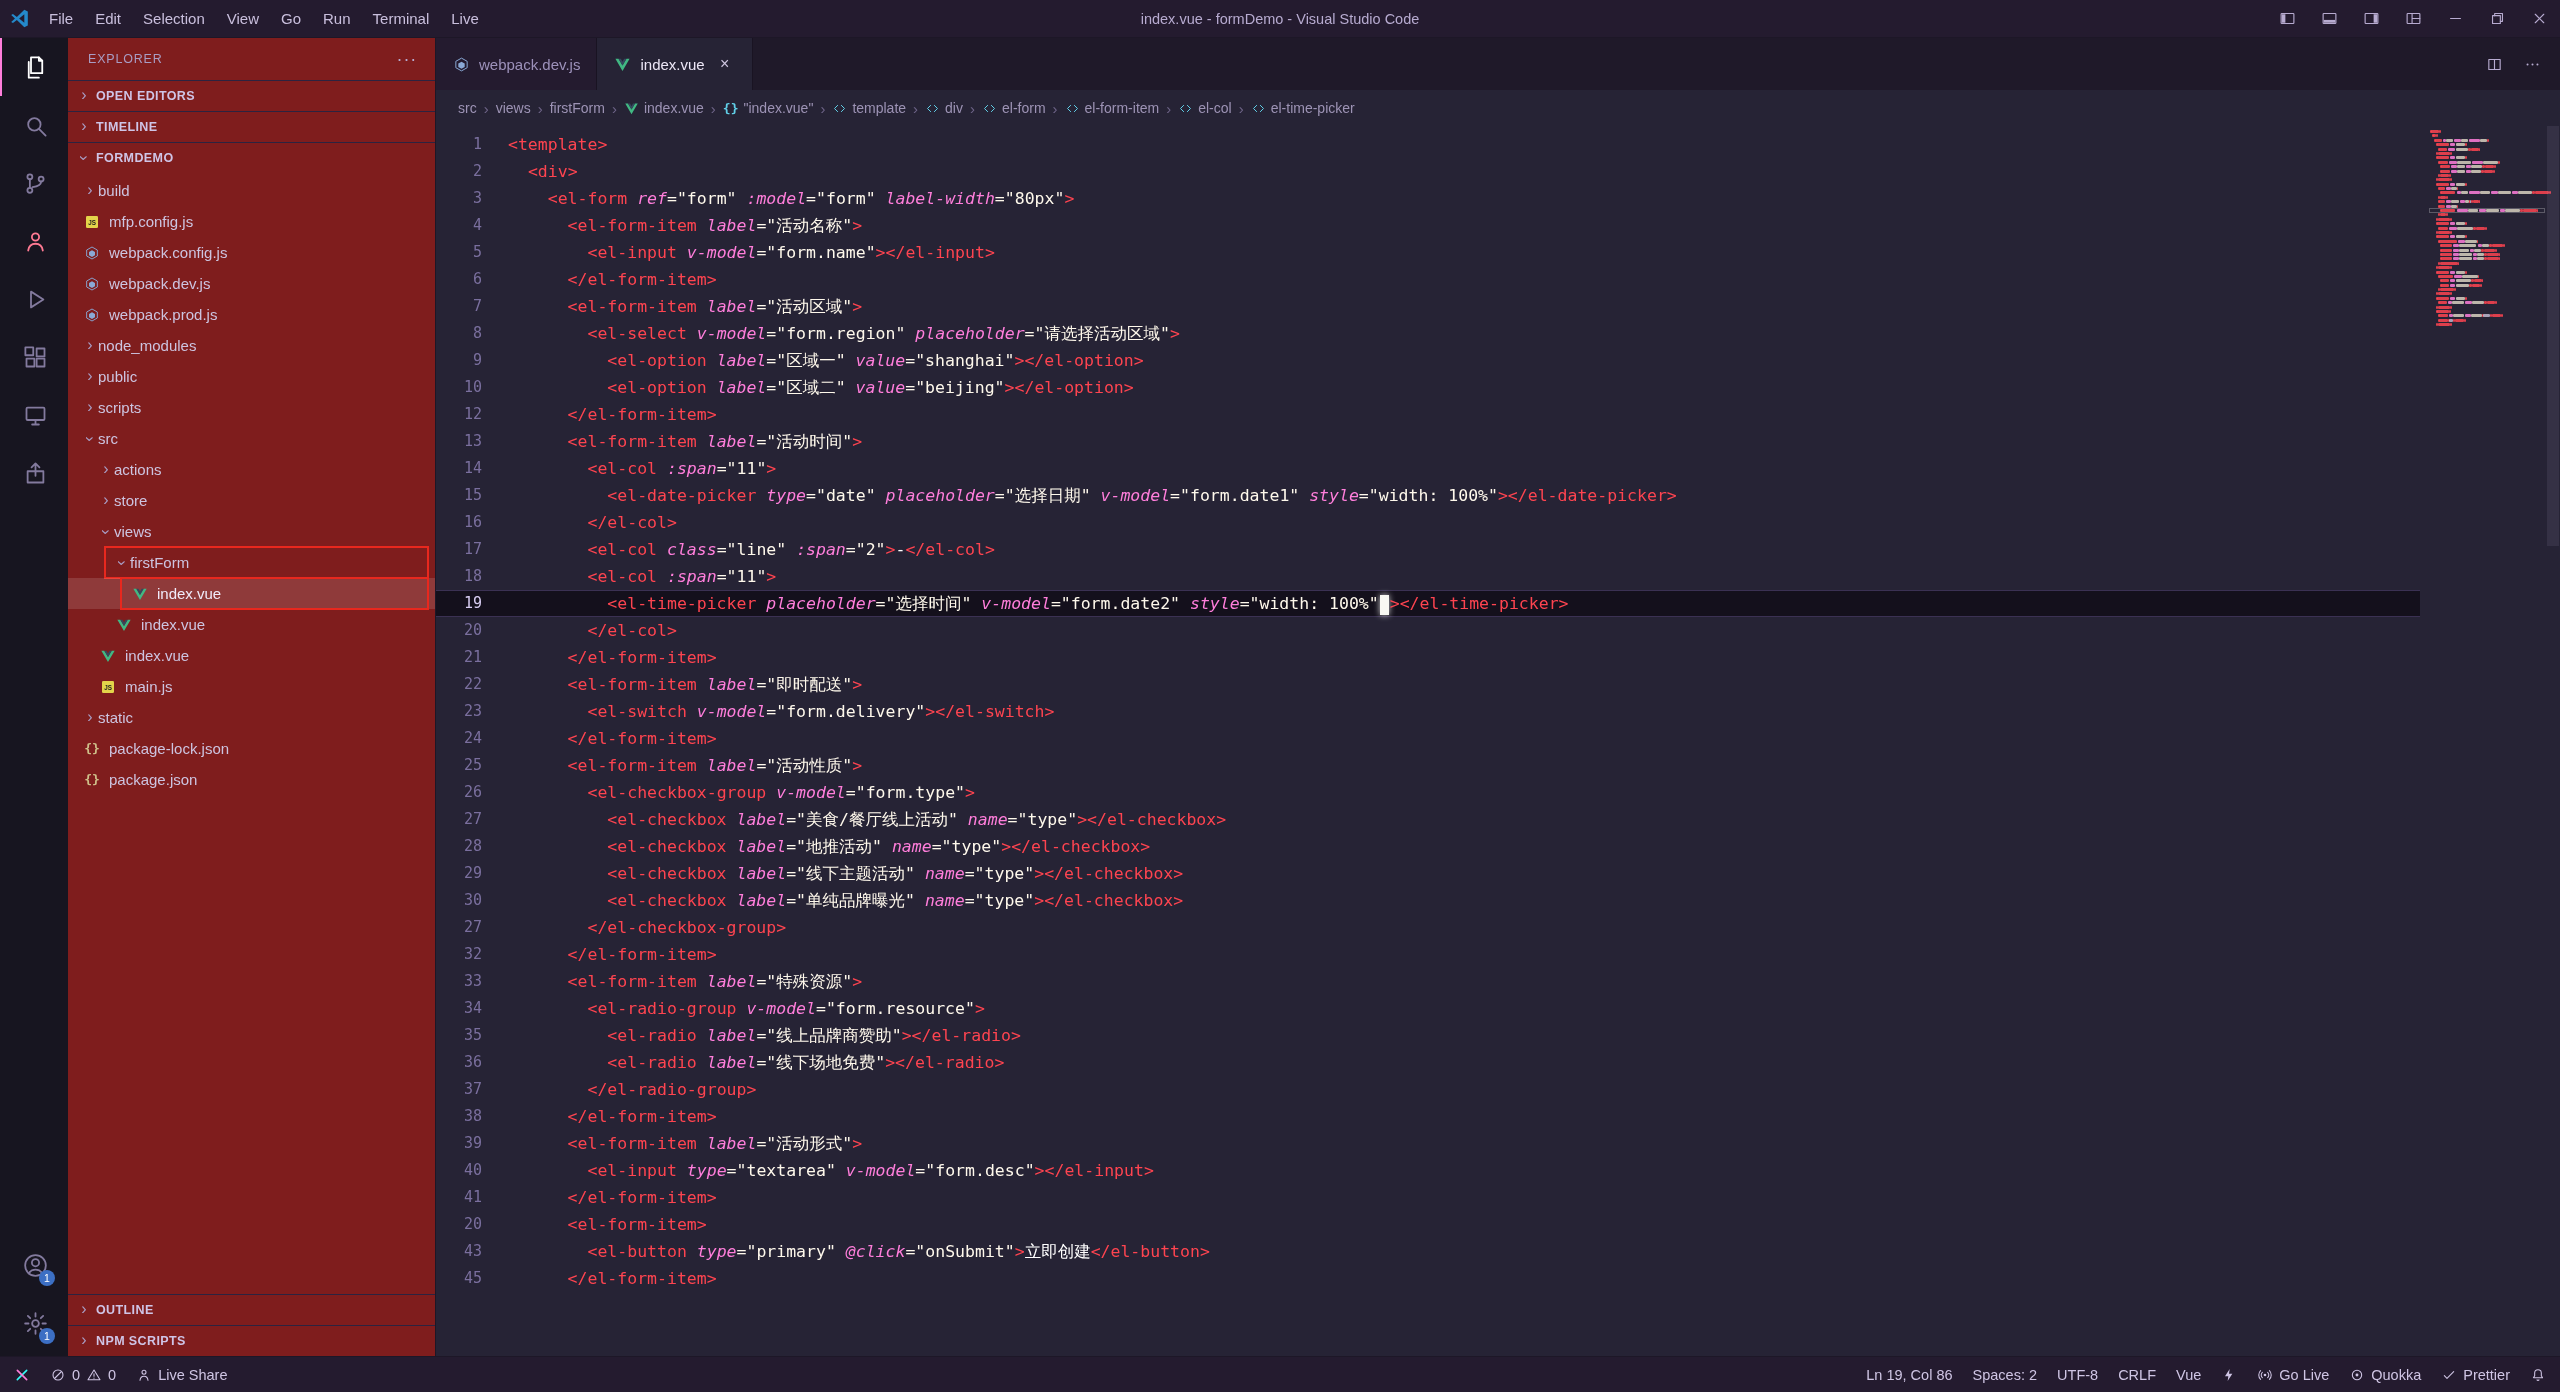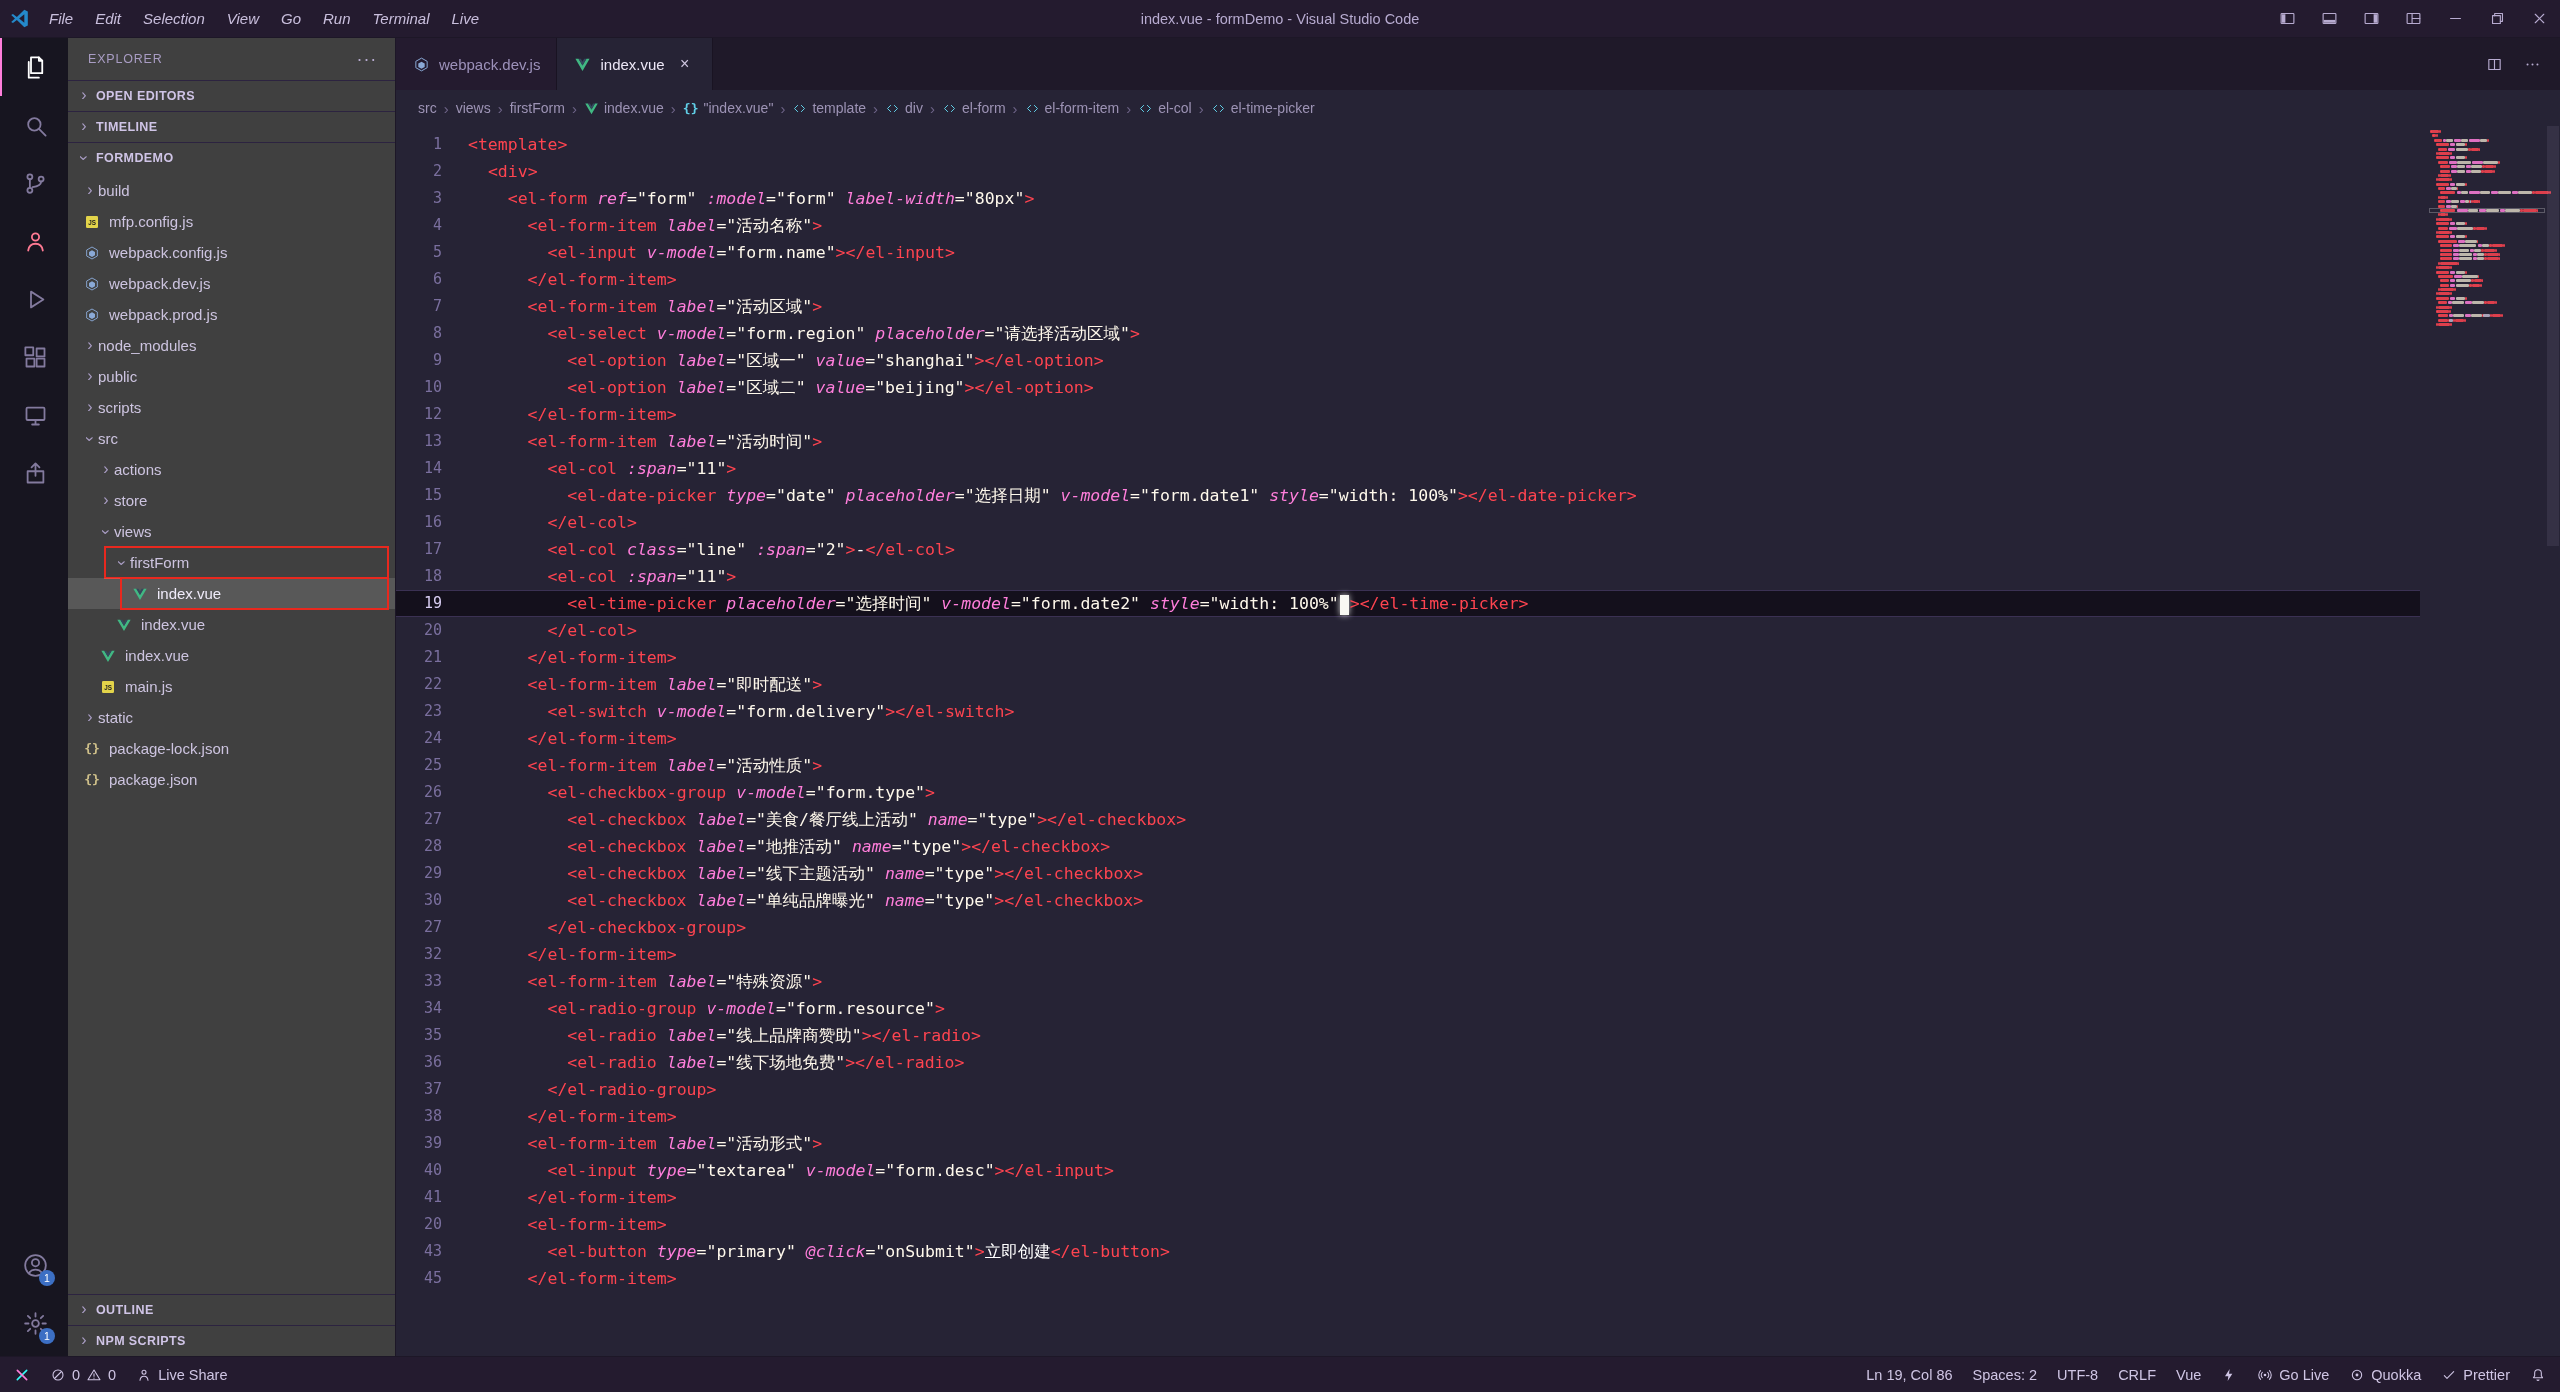--- a/index.html
+++ b/index.html
@@ -8,37 +8,37 @@
     font-family: "Liberation Sans", sans-serif;
     background: #262335; color: #cfc6e0;
     position: relative; font-size: 15px;
   }
   
   .titlebar { height: 38px; background: #241b2f; display: flex; align-items: center;
     border-bottom: 1px solid #1d1727; position: relative; }
   .vscode-logo { width: 38px; display: flex; justify-content: center; align-items: center; }
   .vscode-logo svg { width: 21px; height: 21px; }
   .menubar { display: flex; height: 100%; }
-  .menu-item { padding: 0 11px; display: flex; align-items: center; color: #c9bfdd; font-size: 15px; cursor: default; font-style: italic; }
+  .menu-item { padding: 0 11px; display: flex; align-items: center; color: #c9bfdd; font-size: 15px; cursor: default; }
   .window-title { position: absolute; left: 50%; transform: translateX(-50%); color: #b7abd0; font-size: 14.5px; }
   .titlebar-actions { margin-left: auto; display: flex; height: 100%; align-items: center; }
   .tb-btn { width: 42px; height: 100%; display: flex; align-items: center; justify-content: center; color: #b7abd0; }
   .tb-btn svg { width: 17px; height: 17px; }
   
   .main { display: flex; height: 1318px; }
   .activitybar { width: 68px; background: #171520; display: flex; flex-direction: column; align-items: center; }
   .ab-item { width: 68px; height: 58px; display: flex; align-items: center; justify-content: center;
     color: #837a9e; position: relative; border-left: 2px solid transparent; }
   .ab-item svg { width: 27px; height: 27px; }
   .ab-item.active { color: #ffffff; border-left: 2px solid #ff7edb; }
   .ab-bottom { margin-top: auto; width: 100%; display:flex; flex-direction: column; align-items: center; padding-bottom: 4px; }
   .badge { position: absolute; right: 13px; bottom: 8px; background: #3c6fc4; color: #fff;
     min-width: 16px; height: 16px; border-radius: 9px; font-size: 10.5px; display: flex; align-items: center; justify-content: center; padding: 0 3px; }
   
-  .sidebar { width: 328px; background: #404040; border-right: 1px solid #1d1727; display: flex; flex-direction: column; }
+  .sidebar { width: 368px; background: #7f1d1d; border-right: 1px solid #1d1727; display: flex; flex-direction: column; }
   .sidebar-header { height: 42px; display: flex; align-items: center; padding: 0 10px 0 20px;
     font-size: 12.5px; letter-spacing: .8px; color: #a99dc4; }
   .sidebar-header .ellip { margin-left: auto; font-size: 18px; color: #b7abd0; padding: 0 8px; }
   .section { height: 31px; display: flex; align-items: center; gap: 4px; padding: 0 8px;
     font-size: 12.5px; font-weight: bold; letter-spacing: .4px; color: #cfc4e6; border-top: 1px solid #2c2340; }
   .chev { display: inline-block; width: 16px; text-align: center; font-weight: normal;
     color: #a99dc4; font-size: 16px; transform: translateY(-1px); }
   .chev.open { transform: rotate(90deg); }
   .tree { padding: 2px 0; }
   .tree-row { height: 31px; display: flex; align-items: center; position: relative; font-size: 15px; color: #cdc4e0; }

